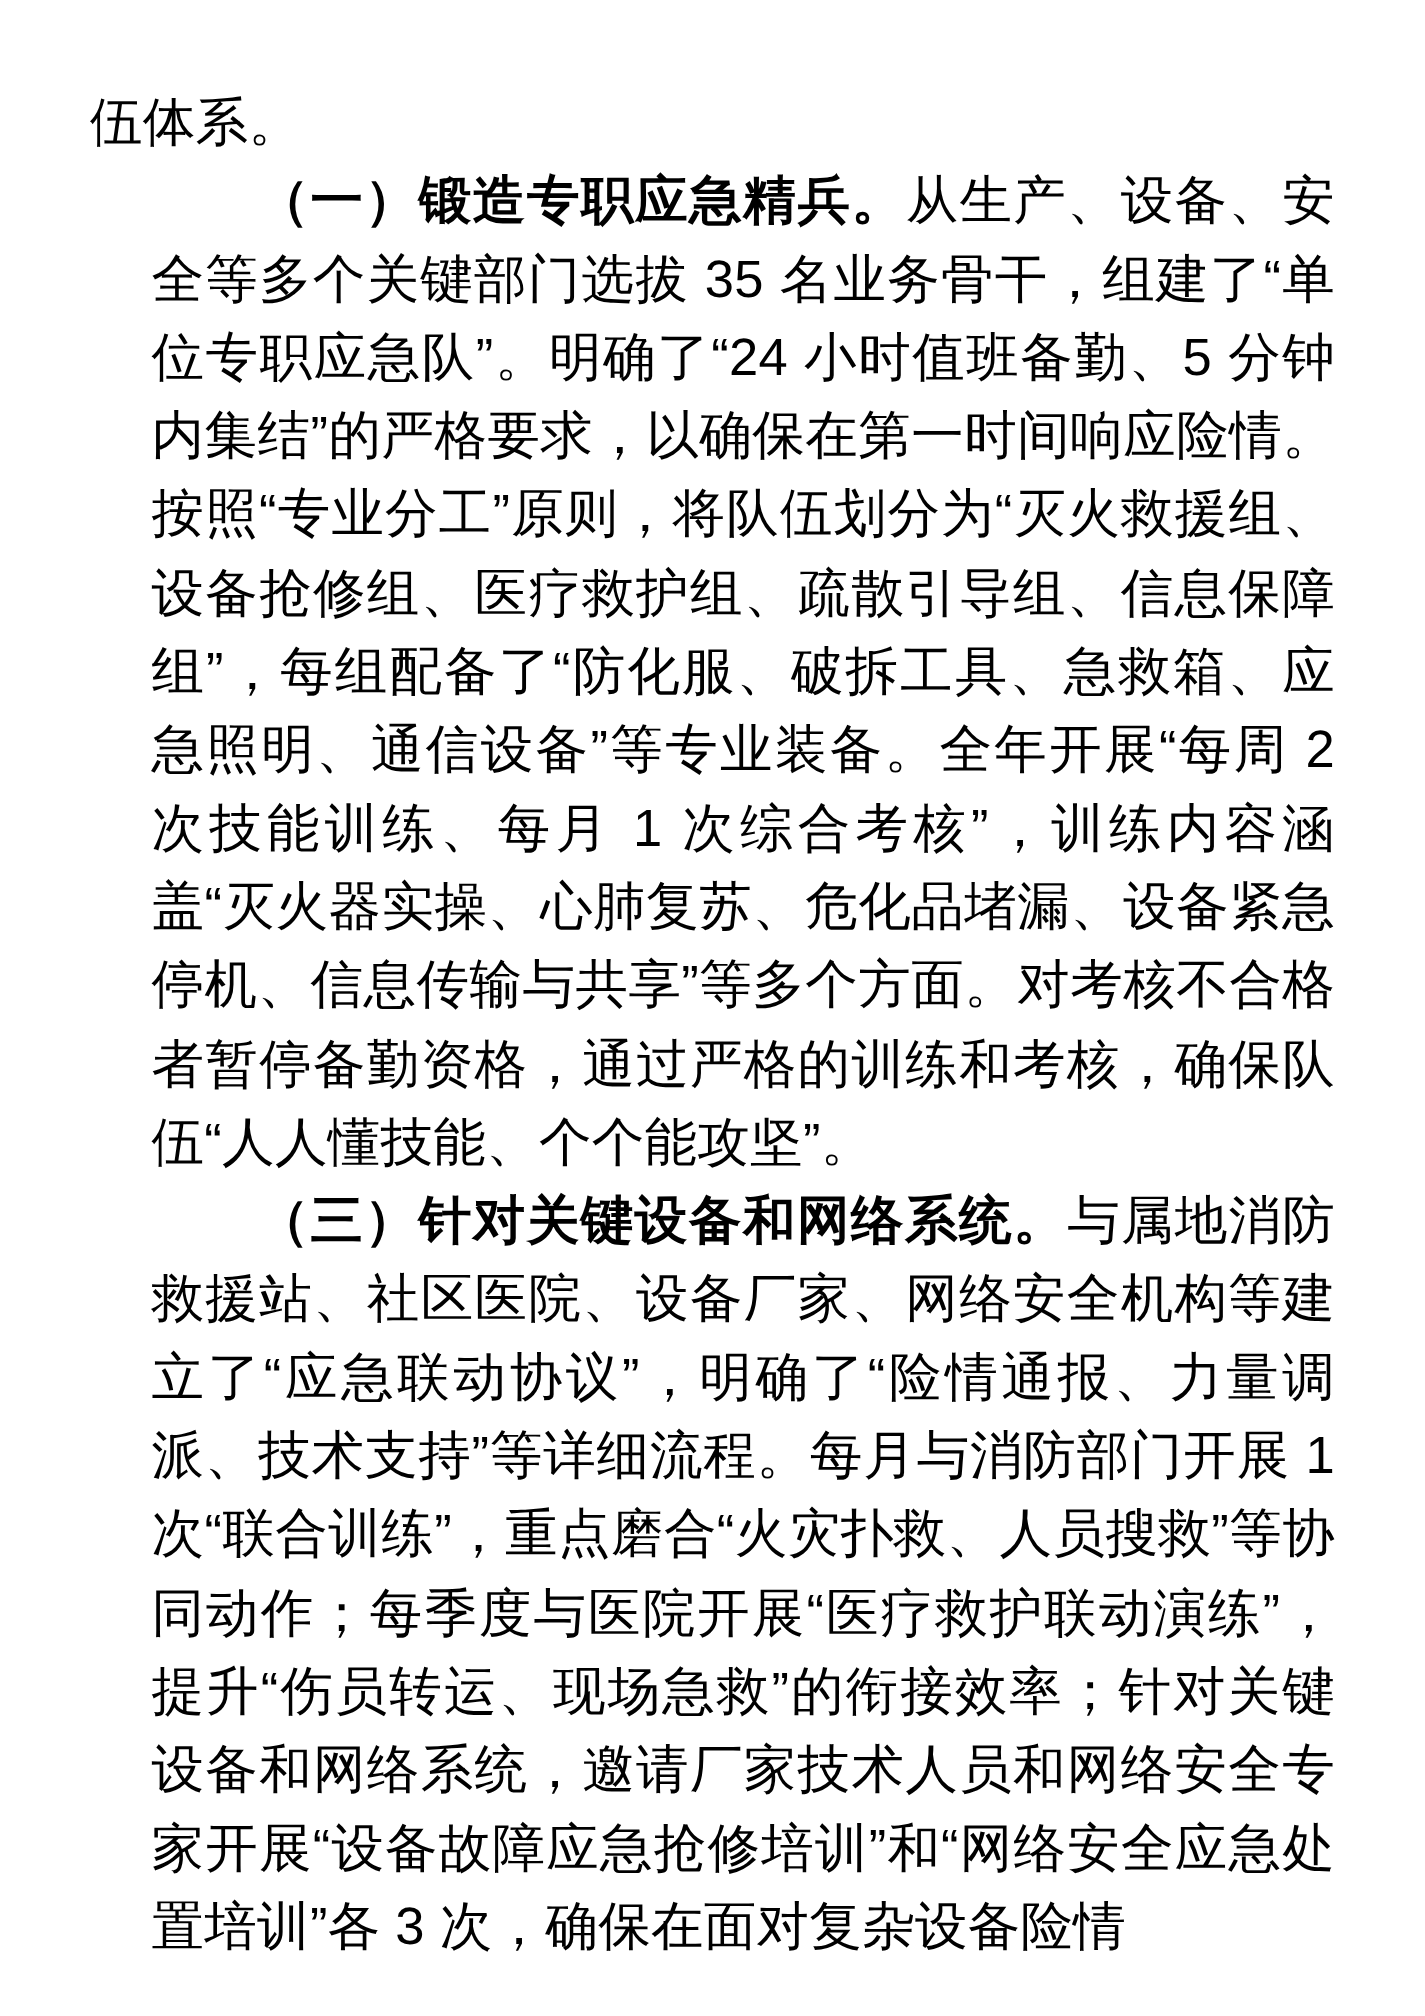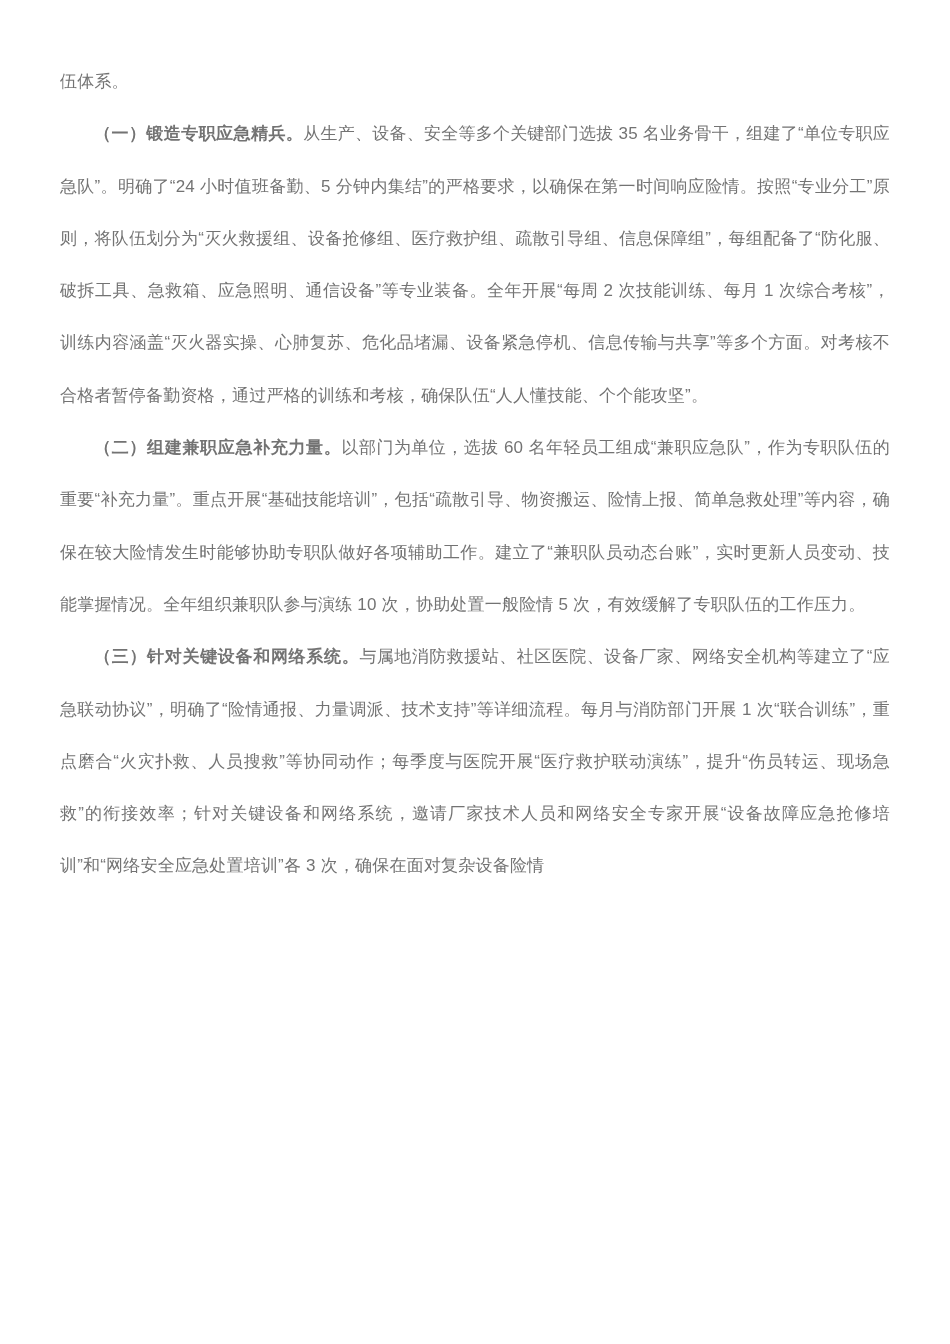--- a/index.html
+++ b/index.html
@@ -21,31 +21,32 @@
     background: #ffffff;
     box-sizing: border-box;
     padding: 56px 60px 0 60px;
   }
   .doc-body {
     width: 830px;
   }
   p.para {
     margin: 0;
     padding: 0;
-    font-size: 17px;
+    font-size: 35px;
     line-height: 52.3px;
     text-align: justify;
     text-justify: inter-ideograph;
     letter-spacing: 0.2px;
-    color: #737373;
+    color: #000000;
     font-weight: 400;
     word-break: break-all;
   }
   p.para.indent {
     text-indent: 2em;
+    margin-left: 41px;
   }
   .hd {
     font-weight: 700;
     letter-spacing: 0.4px;
   }
   .runon {
     font-weight: 400;
   }
   
   .doc-body > p.para + p.para { margin-top: 0; }
@@ -57,22 +58,19 @@
   <div class="doc-body">
 
     <p class="para">
       <span class="runon">伍体系。</span>
     </p>
 
     <p class="para indent">
       <span class="hd">（一）锻造专职应急精兵。</span><span class="runon">从生产、设备、安全等多个关键部门选拔 35 名业务骨干，组建了“单位专职应急队”。明确了“24 小时值班备勤、5 分钟内集结”的严格要求，以确保在第一时间响应险情。按照“专业分工”原则，将队伍划分为“灭火救援组、设备抢修组、医疗救护组、疏散引导组、信息保障组”，每组配备了“防化服、破拆工具、急救箱、应急照明、通信设备”等专业装备。全年开展“每周 2 次技能训练、每月 1 次综合考核”，训练内容涵盖“灭火器实操、心肺复苏、危化品堵漏、设备紧急停机、信息传输与共享”等多个方面。对考核不合格者暂停备勤资格，通过严格的训练和考核，确保队伍“人人懂技能、个个能攻坚”。</span>
     </p>
 
-    <p class="para indent">
-      <span class="hd">（二）组建兼职应急补充力量。</span><span class="runon">以部门为单位，选拔 60 名年轻员工组成“兼职应急队”，作为专职队伍的重要“补充力量”。重点开展“基础技能培训”，包括“疏散引导、物资搬运、险情上报、简单急救处理”等内容，确保在较大险情发生时能够协助专职队做好各项辅助工作。建立了“兼职队员动态台账”，实时更新人员变动、技能掌握情况。全年组织兼职队参与演练 10 次，协助处置一般险情 5 次，有效缓解了专职队伍的工作压力。</span>
-    </p>
 
     <p class="para indent">
       <span class="hd">（三）针对关键设备和网络系统。</span><span class="runon">与属地消防救援站、社区医院、设备厂家、网络安全机构等建立了“应急联动协议”，明确了“险情通报、力量调派、技术支持”等详细流程。每月与消防部门开展 1 次“联合训练”，重点磨合“火灾扑救、人员搜救”等协同动作；每季度与医院开展“医疗救护联动演练”，提升“伤员转运、现场急救”的衔接效率；针对关键设备和网络系统，邀请厂家技术人员和网络安全专家开展“设备故障应急抢修培训”和“网络安全应急处置培训”各 3 次，确保在面对复杂设备险情</span>
     </p>
 
   </div>
 </div>
 
 </body></html>

